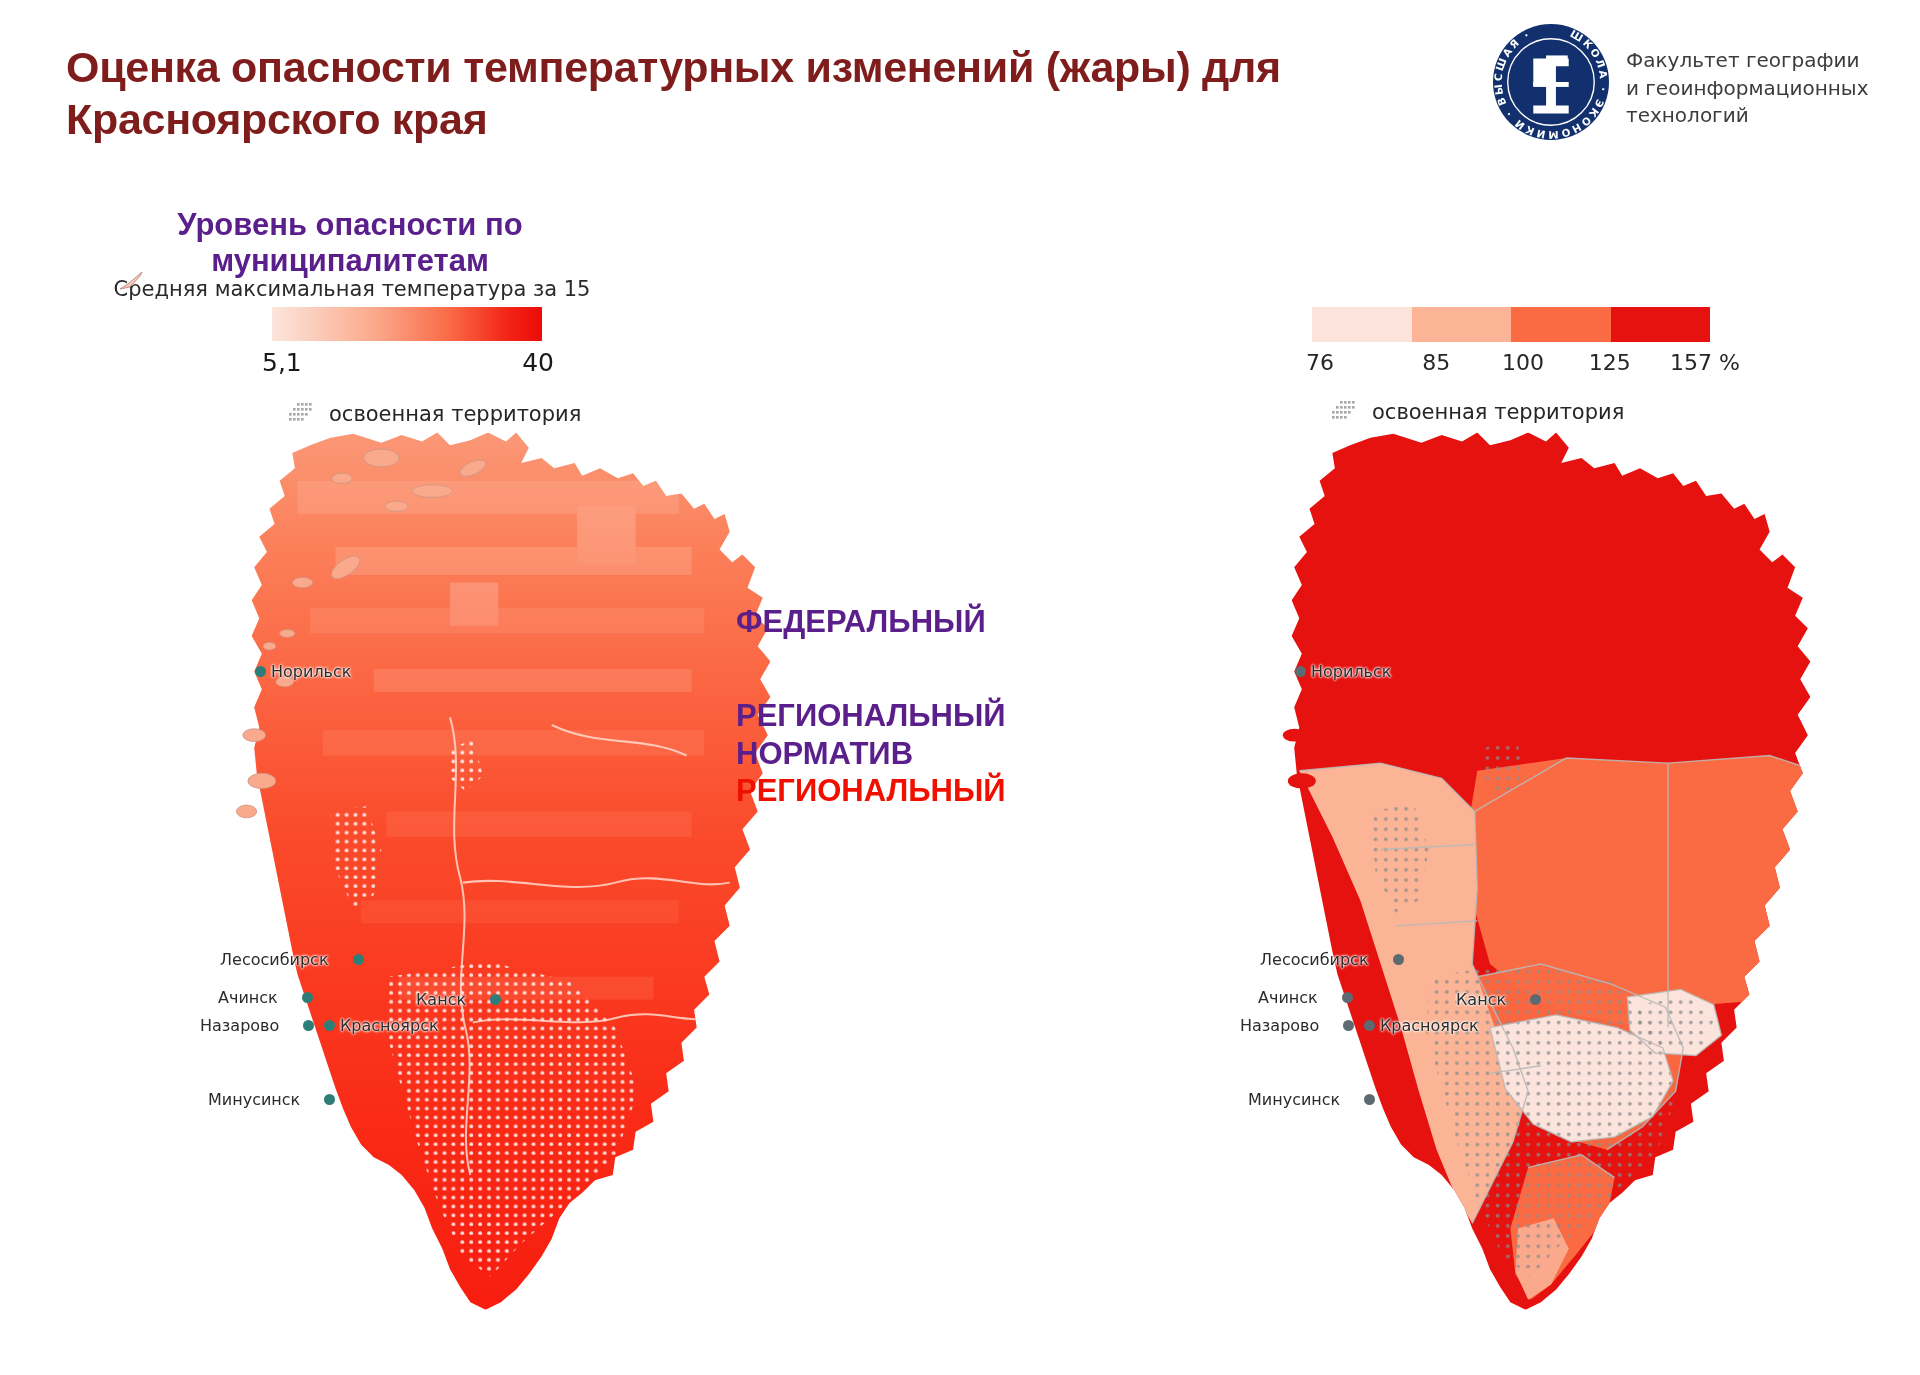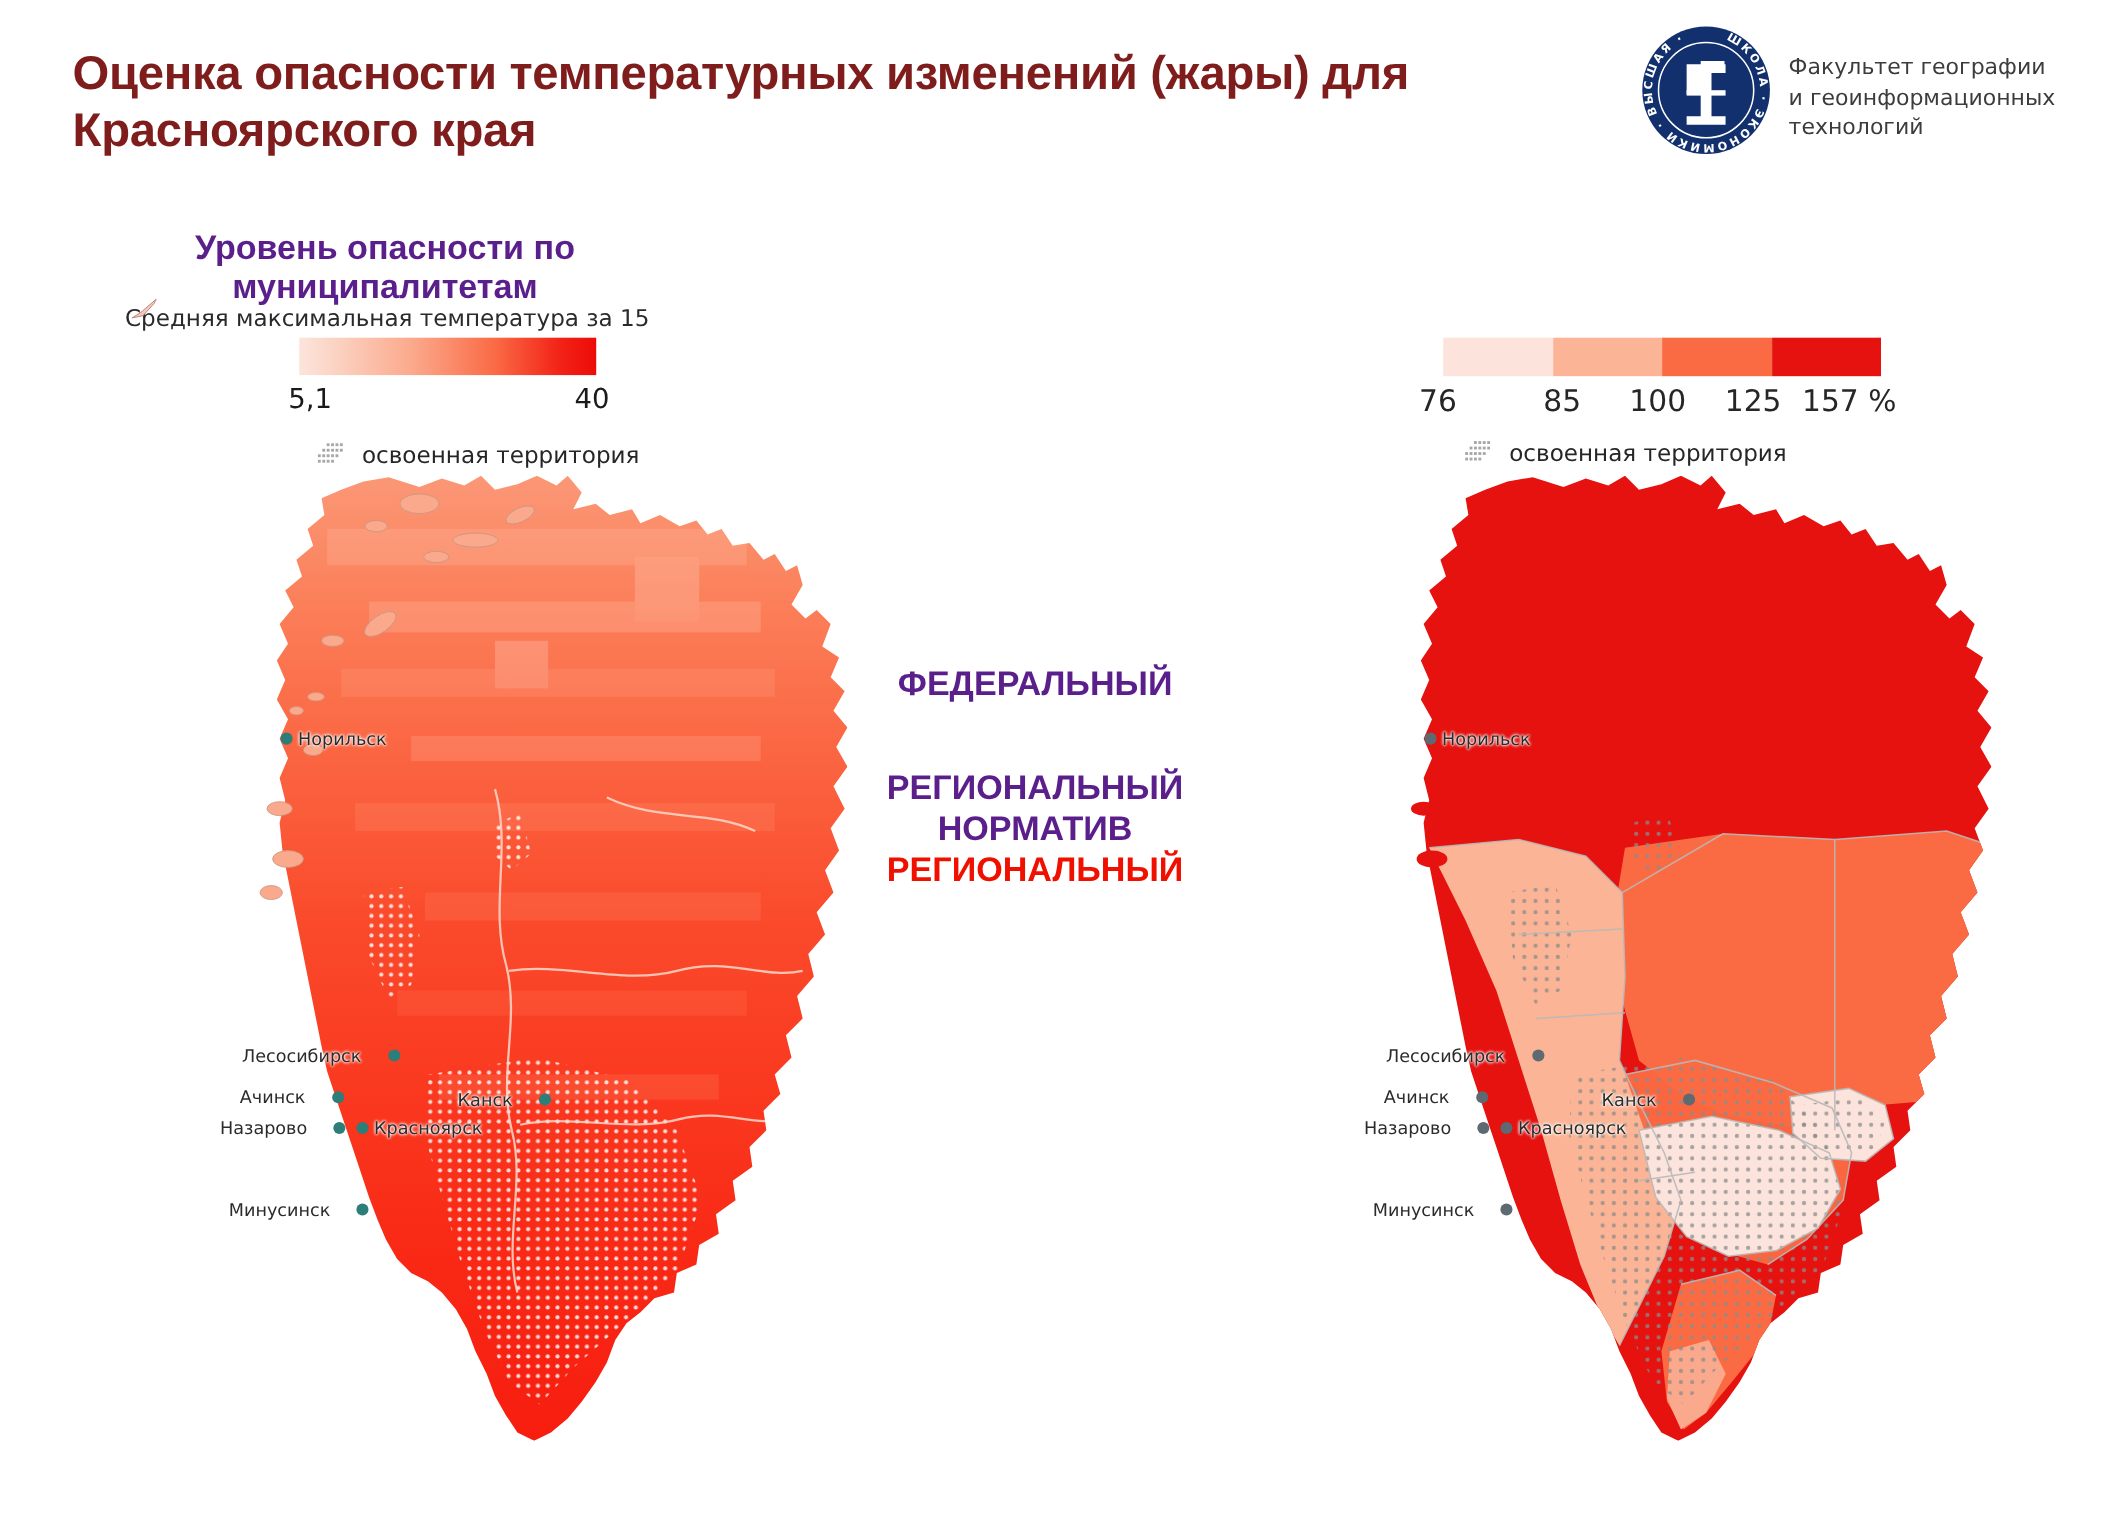--- a/index.html
+++ b/index.html
@@ -50,38 +50,38 @@
   }
   .grad-labels {
     position: absolute; left: 262px; top: 348px; width: 292px;
     display: flex; justify-content: space-between;
     font-size: 25px; color: #1a1a1a; font-family: "DejaVu Sans", sans-serif;
   }
 
   .class-bar { position: absolute; left: 332px; top: 307px; width: 398px; height: 35px; display: flex; }
   .class-bar span { flex: 1 1 0; display: block; height: 100%; }
   .class-labels {
-    position: absolute; left: 304px; top: 350px; width: 440px;
-    display: flex; font-size: 27px; color: #262626;
+    position: absolute; left: 320px; top: 350px; width: 440px;
+    display: flex; font-size: 22px; color: #262626;
     font-family: "DejaVu Sans", sans-serif;
   }
   .class-labels span { flex: 1 1 0; text-align: center; }
   .class-labels span:first-child { text-align: left; padding-left: 6px; }
   .class-labels span:last-child { text-align: right; padding-right: 0; }
 
   .dev-row { position: absolute; display: flex; align-items: center; gap: 12px; }
   .dev-row.l { left: 287px; top: 400px; }
   .dev-row.r { left: 350px; top: 398px; }
   .dev-patch { width: 30px; height: 28px; flex: none; }
   .dev-label { font-size: 21px; color: #262626; font-family: "DejaVu Sans", sans-serif; white-space: nowrap; }
 
   
   .center-block {
     position: absolute; left: 736px; top: 603px; width: 410px;
-    text-align: center; color: #5b1f8c; font-weight: bold;
+    color: #5b1f8c; font-weight: bold;
     font-size: 31px; line-height: 1.22;
   }
   .center-block .hl { color: #f01000; }
   .center-block .gap { display: block; height: 56px; }
 
   
   .map-stage { position: absolute; top: 430px; width: 100%; height: 890px; }
   .map-svg { display: block; }
 
   .city {

